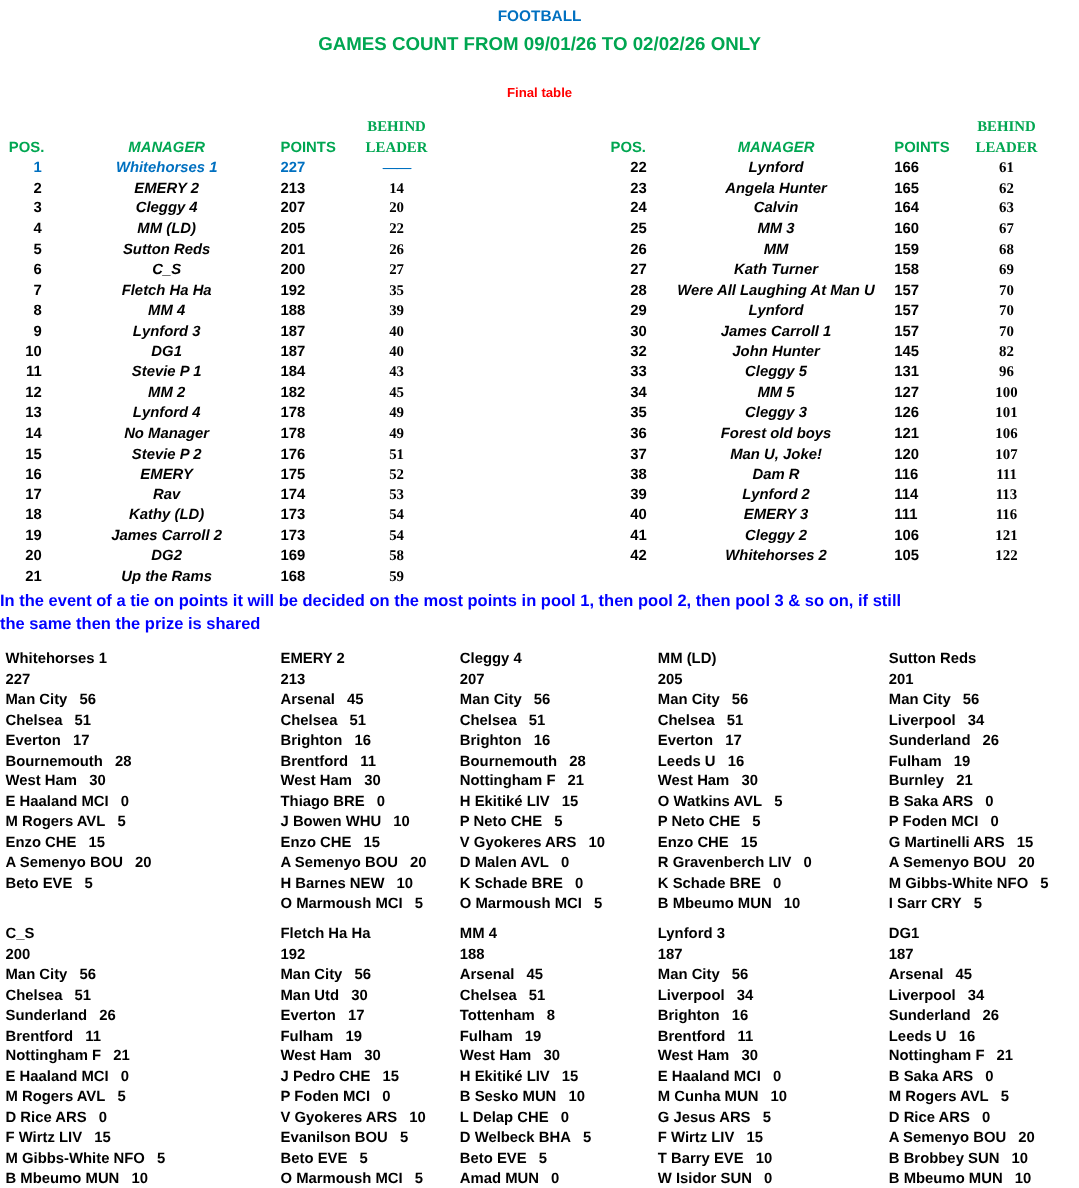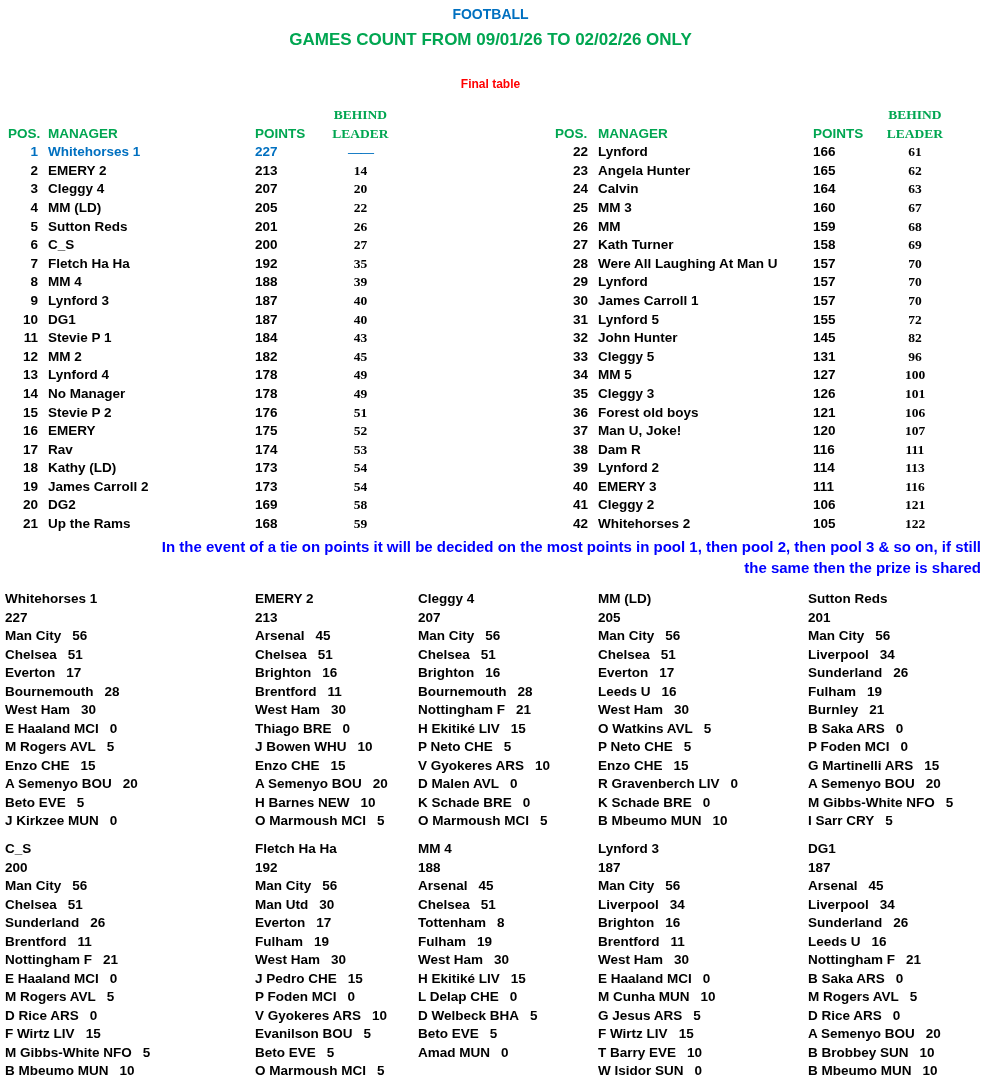--- a/index.html
+++ b/index.html
@@ -15,29 +15,29 @@
   .subtitle { position:absolute; top:30px; left:0; width:100%; text-align:center; font-size:17px; color:var(--green); }
   .final-label { position:absolute; top:77px; left:0; width:100%; text-align:center; font-size:12px; color:var(--red); }
 
   .standings { position:absolute; top:106px; }
   #standings-left  { left:8px;  }
   #standings-right { left:555px; }
   .shead, .srow { display:grid; line-height:18.6px; font-size:13.5px; }
   #standings-left  .shead, #standings-left  .srow { grid-template-columns:30px 217px 48px 115px; }
   #standings-right .shead, #standings-right .srow { grid-template-columns:33px 225px 47px 110px; }
   .c-pos { text-align:right; }
-  .c-mgr { text-align:left; padding-left:10px; white-space:nowrap; }
+  .c-mgr { text-align:center; padding-left:10px; white-space:nowrap;font-style:italic; }
   .c-pts { text-align:left; }
   .c-beh { text-align:center;font-family:Liberation Serif, serif; }
   .shead { color:var(--green); }
   .shead .c-pos { text-align:left; }
   .srow.leader { color:var(--leader-blue); }
   .srow.leader .c-beh { letter-spacing:-1px; }
 
-  .tie-note { position:absolute; top:536px; left:0; width:100%; text-align:right;
+  .tie-note { position:absolute; top:536px; left:0; width:100%; text-align:left;
               font-size:15px; line-height:21px; color:var(--note-blue); }
 
   #breakdowns .block { position:absolute; width:245px; }
   .bline { line-height:18.5px; font-size:13.5px; white-space:nowrap; }
   .bline .val { margin-left:11px; }
 </style>
 </head>
 <body>
 
 <div class="page">
@@ -247,26 +247,20 @@
         <div class="c-pts">157</div>
         <div class="c-beh">70</div>
       </div>
       <div class="srow">
         <div class="c-pos">30</div>
         <div class="c-mgr">James Carroll 1</div>
         <div class="c-pts">157</div>
         <div class="c-beh">70</div>
       </div>
       <div class="srow">
-        <div class="c-pos">31</div>
-        <div class="c-mgr">Lynford 5</div>
-        <div class="c-pts">155</div>
-        <div class="c-beh">72</div>
-      </div>
-      <div class="srow">
         <div class="c-pos">32</div>
         <div class="c-mgr">John Hunter</div>
         <div class="c-pts">145</div>
         <div class="c-beh">82</div>
       </div>
       <div class="srow">
         <div class="c-pos">33</div>
         <div class="c-mgr">Cleggy 5</div>
         <div class="c-pts">131</div>
         <div class="c-beh">96</div>
@@ -339,21 +333,20 @@
         <div class="bline"><span>Man City</span><span class="val">56</span></div>
         <div class="bline"><span>Chelsea</span><span class="val">51</span></div>
         <div class="bline"><span>Everton</span><span class="val">17</span></div>
         <div class="bline"><span>Bournemouth</span><span class="val">28</span></div>
         <div class="bline"><span>West Ham</span><span class="val">30</span></div>
         <div class="bline"><span>E Haaland MCI</span><span class="val">0</span></div>
         <div class="bline"><span>M Rogers AVL</span><span class="val">5</span></div>
         <div class="bline"><span>Enzo CHE</span><span class="val">15</span></div>
         <div class="bline"><span>A Semenyo BOU</span><span class="val">20</span></div>
         <div class="bline"><span>Beto EVE</span><span class="val">5</span></div>
-        <div class="bline"><span>J Kirkzee MUN</span><span class="val">0</span></div>
       </div>
       <div class="block" style="left: 255px; top: 590px;">
         <div class="bline">EMERY 2</div>
         <div class="bline">213</div>
         <div class="bline"><span>Arsenal</span><span class="val">45</span></div>
         <div class="bline"><span>Chelsea</span><span class="val">51</span></div>
         <div class="bline"><span>Brighton</span><span class="val">16</span></div>
         <div class="bline"><span>Brentford</span><span class="val">11</span></div>
         <div class="bline"><span>West Ham</span><span class="val">30</span></div>
         <div class="bline"><span>Thiago BRE</span><span class="val">0</span></div>
@@ -440,20 +433,21 @@
       </div>
       <div class="block" style="left: 418px; top: 840px;">
         <div class="bline">MM 4</div>
         <div class="bline">188</div>
         <div class="bline"><span>Arsenal</span><span class="val">45</span></div>
         <div class="bline"><span>Chelsea</span><span class="val">51</span></div>
         <div class="bline"><span>Tottenham</span><span class="val">8</span></div>
         <div class="bline"><span>Fulham</span><span class="val">19</span></div>
         <div class="bline"><span>West Ham</span><span class="val">30</span></div>
         <div class="bline"><span>H Ekitiké LIV</span><span class="val">15</span></div>
+        <div class="bline"><span>B Sesko MUN</span><span class="val">10</span></div>
         <div class="bline"><span>L Delap CHE</span><span class="val">0</span></div>
         <div class="bline"><span>D Welbeck BHA</span><span class="val">5</span></div>
         <div class="bline"><span>Beto EVE</span><span class="val">5</span></div>
         <div class="bline"><span>Amad MUN</span><span class="val">0</span></div>
       </div>
       <div class="block" style="left: 598px; top: 840px;">
         <div class="bline">Lynford 3</div>
         <div class="bline">187</div>
         <div class="bline"><span>Man City</span><span class="val">56</span></div>
         <div class="bline"><span>Liverpool</span><span class="val">34</span></div>

